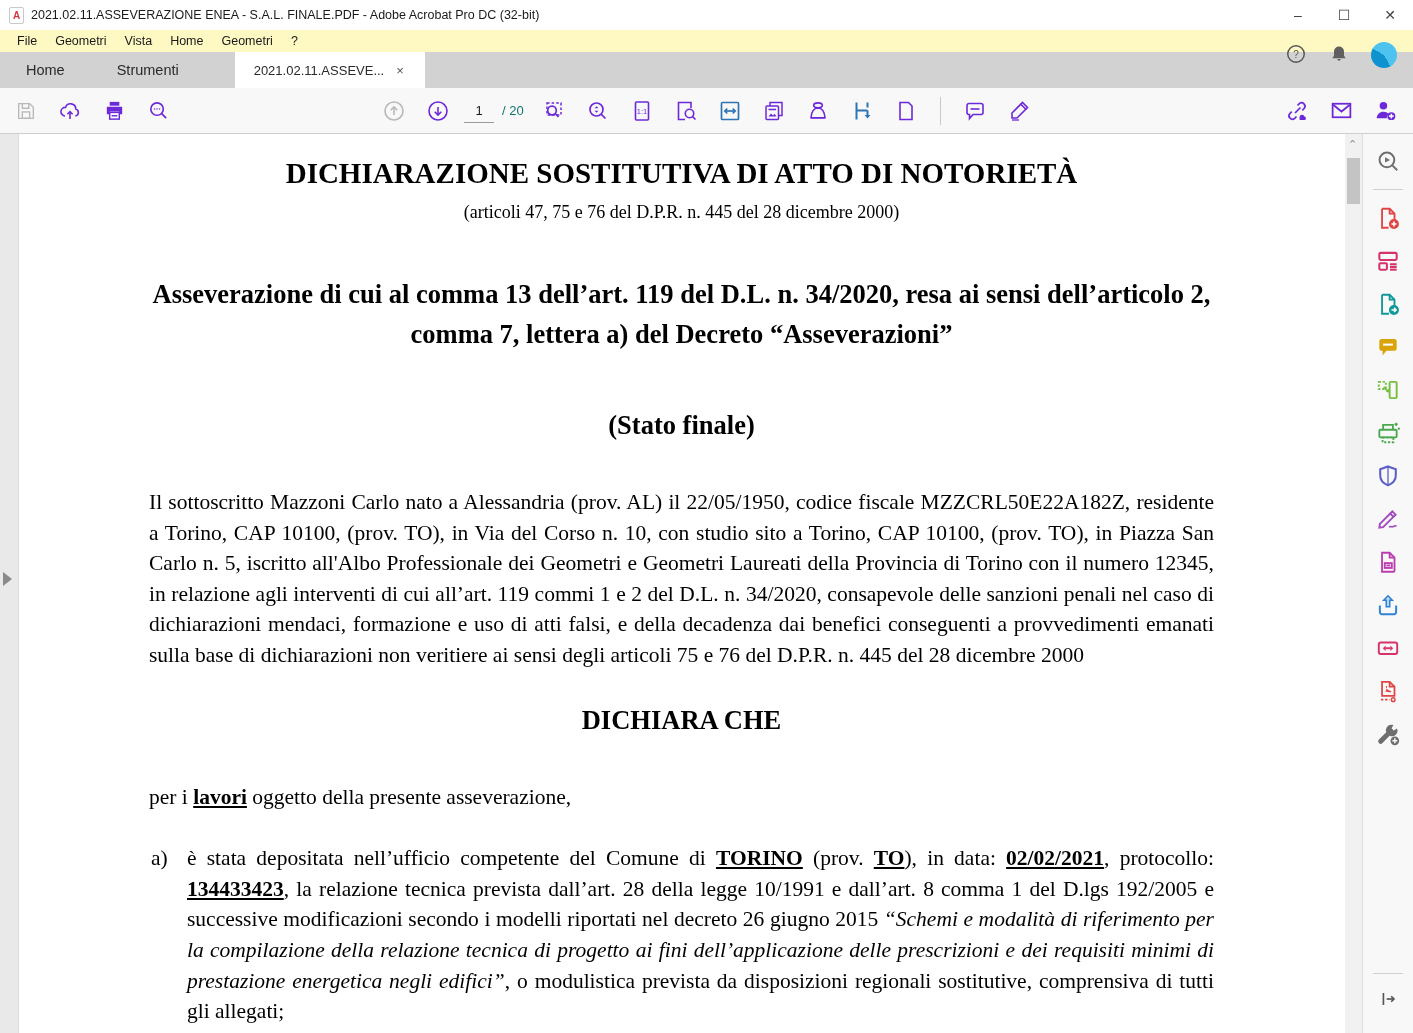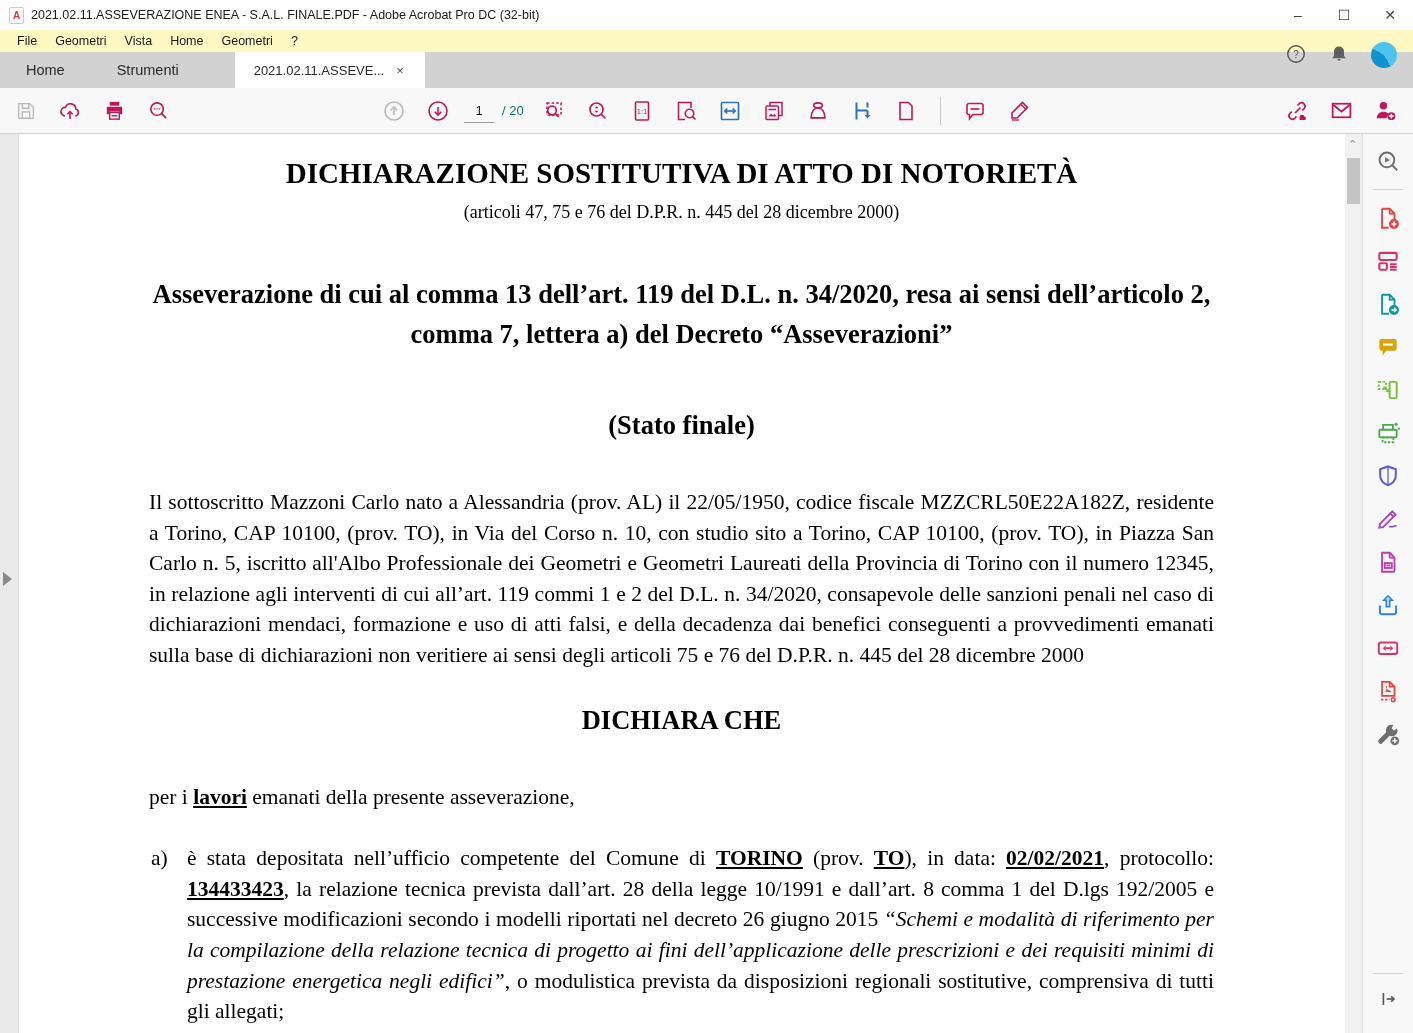--- a/index.html
+++ b/index.html
@@ -24,21 +24,21 @@
   .tabbar { height:36px; background:#d2d2d2; display:flex; align-items:flex-end; }
   .tab { height:36px; display:flex; align-items:center; justify-content:center;
          font-size:14.5px; color:#2a2a2a; padding:16px 26px; }
   .tab.active { background:#fff; font-size:13px; padding:0 6px; min-width:190px; gap:10px; }
   .tab-close { font-size:13px; color:#555; padding:0 2px; }
 
   
   .toolbar { height:46px; background:#f8f8f8; border-bottom:1px solid #cfcfcf;
              display:flex; align-items:center; }
   .tbtn { width:36px; height:36px; display:flex; align-items:center; justify-content:center;
-          color:#be185d; border-radius:3px; flex:none; }
+          color:#6d28d9; border-radius:3px; flex:none; }
   .tbtn svg { display:block; }
   .tbtn.disabled { color:#b9b9b9; }
   .tbtn.blue { color:#2d74b5; }
   .tb-left { display:flex; gap:8px; margin-left:8px; }
   .tb-center { display:flex; align-items:center; gap:8px; margin-left:200px; }
   .tb-right { display:flex; gap:8px; margin-left:auto; margin-right:10px; }
   .page-box { width:30px; height:24px; border:none; border-bottom:1px solid #9a9a9a;
               background:transparent; text-align:center; font-size:13px; color:#1a1a1a; }
   .page-total { font-size:13px; color:#0f766e; margin:0 4px 0 0; }
   .tb-sep { width:1px; height:28px; background:#c9c9c9; margin:0 8px; }
@@ -295,21 +295,21 @@
   </div>
 
   <div class="doc-area">
     <div class="doc-inner">
       <div class="d-title">DICHIARAZIONE SOSTITUTIVA DI ATTO DI NOTORIETÀ</div>
       <div class="d-sub">(articoli 47, 75 e 76 del D.P.R. n. 445 del 28 dicembre 2000)</div>
       <div class="d-head">Asseverazione di cui al comma 13 dell’art. 119 del D.L. n. 34/2020, resa ai sensi dell’articolo 2, comma 7, lettera a) del Decreto “Asseverazioni”</div>
       <div class="d-stato">(Stato finale)</div>
       <div class="d-para">Il sottoscritto Mazzoni Carlo nato a Alessandria (prov. AL) il 22/05/1950, codice fiscale MZZCRL50E22A182Z, residente a Torino, CAP 10100, (prov. TO), in Via del Corso n. 10, con studio sito a Torino, CAP 10100, (prov. TO), in Piazza San Carlo n. 5, iscritto all'Albo Professionale dei Geometri e Geometri Laureati della Provincia di Torino con il numero 12345, in relazione agli interventi di cui all’art. 119 commi 1 e 2 del D.L. n. 34/2020, consapevole delle sanzioni penali nel caso di dichiarazioni mendaci, formazione e uso di atti falsi, e della decadenza dai benefici conseguenti a provvedimenti emanati sulla base di dichiarazioni non veritiere ai sensi degli articoli 75 e 76 del D.P.R. n. 445 del 28 dicembre 2000</div>
       <div class="d-dich">DICHIARA CHE</div>
-      <div class="d-lavori"><span>per i </span><span class="bu">lavori</span><span> emanati della presente asseverazione,</span></div>
+      <div class="d-lavori"><span>per i </span><span class="bu">lavori</span><span> oggetto della presente asseverazione,</span></div>
       <div class="d-item">
         <span class="marker">a)</span>
         <span><span>è stata depositata nell’ufficio competente del Comune di </span><span class="bu">TORINO</span><span> (prov. </span><span class="bu">TO</span><span>), in data: </span><span class="bu">02/02/2021</span><span>, protocollo: </span><span class="bu">134433423</span><span>, la relazione tecnica prevista dall’art. 28 della legge 10/1991 e dall’art. 8 comma 1 del D.lgs 192/2005 e successive modificazioni secondo i modelli riportati nel decreto 26 giugno 2015 </span><span class="i">“Schemi e modalità di riferimento per la compilazione della relazione tecnica di progetto ai fini dell’applicazione delle prescrizioni e dei requisiti minimi di prestazione energetica negli edifici”</span><span>, o modulistica prevista da disposizioni regionali sostitutive, comprensiva di tutti gli allegati;</span></span>
       </div>
     </div>
   </div>
 
   <div class="vscroll">
     <div class="vs-up">⌃</div>
     <div class="vs-thumb"></div>

